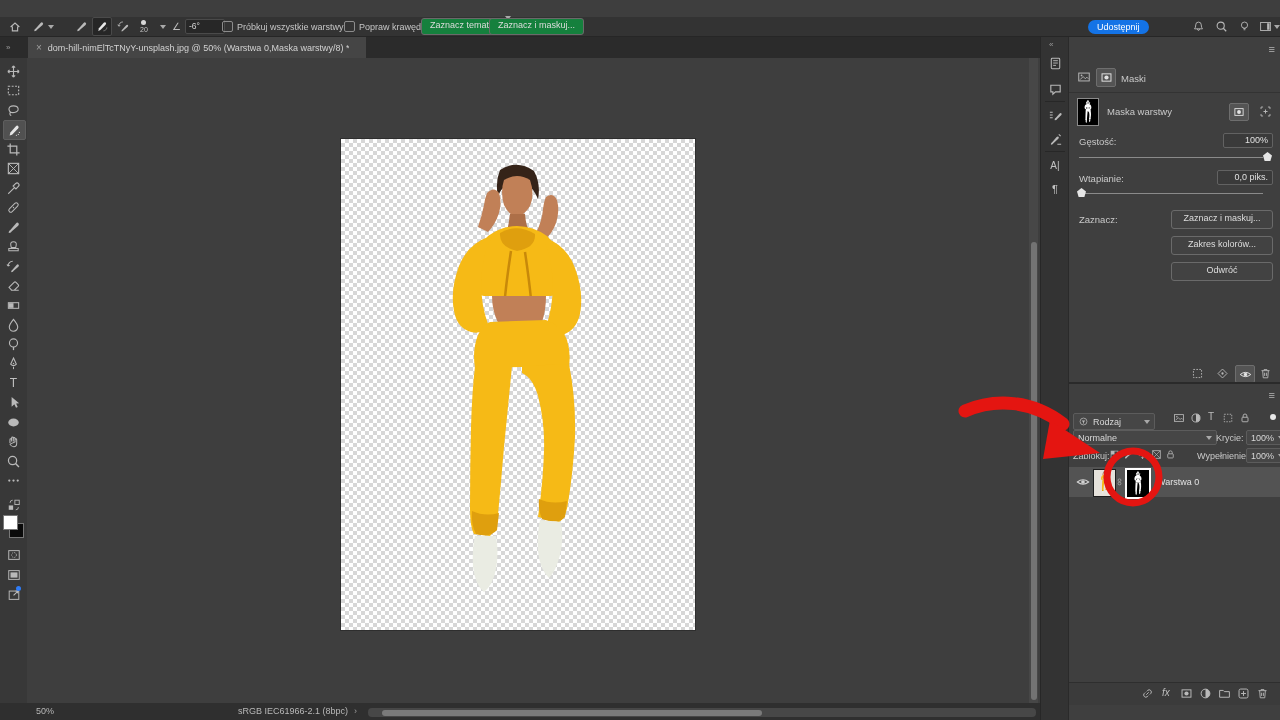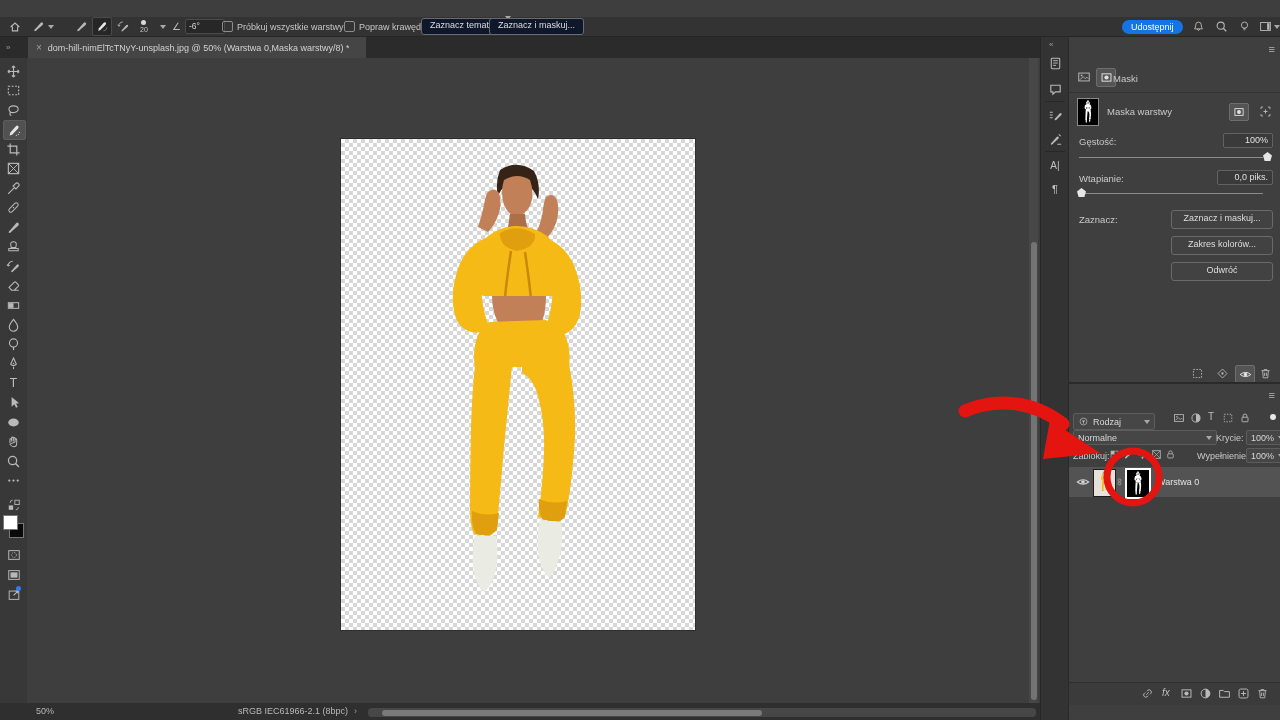--- a/index.html
+++ b/index.html
@@ -20,21 +20,21 @@
   .modebox{width:18px;height:17px;display:flex;align-items:center;justify-content:center;border-radius:2px;}
   .modebox.pressed{background:#262626;border:1px solid #4a4a4a;}
   .numstack{display:flex;flex-direction:column;align-items:center;line-height:1;}
   .numstack .dot{width:5px;height:5px;border-radius:50%;background:#d8d8d8;margin-bottom:1px;}
   .numstack .num{font-size:7px;color:#c5c5c5;}
   .chevd{width:0;height:0;border-left:3px solid transparent;border-right:3px solid transparent;border-top:4px solid #a9a9a9;}
   .anglebox{width:32px;height:13px;background:#272727;border:1px solid #4a4a4a;border-radius:2px;
             font-size:8.5px;color:#d5d5d5;line-height:13px;padding:0 3px;}
   .chk{width:9px;height:9px;border:1px solid #8c8c8c;border-radius:2px;background:transparent;}
   .chklabel{font-size:9px;color:#c6c6c6;margin-left:4px;}
-  .obtn{height:15px;background:#0f172a;border:1px solid #6a6a6a;border-radius:3px;color:#dcdcdc;
+  .obtn{height:15px;background:#15803d;border:1px solid #6a6a6a;border-radius:3px;color:#dcdcdc;
         font-size:9px;line-height:13px;padding:0 8px;}
   .obtn.chevseg{padding:0 4px;margin-left:2px;}
   .sharepill{height:14px;border-radius:8px;background:#1473e6;color:#fff;font-size:9px;
              line-height:14px;padding:0 9px;}
   
   .tabbar{left:0;top:37px;width:1040px;height:21px;background:#2b2b2b;}
   .collapser{font-size:8px;color:#9a9a9a;}
   .doctab{left:28px;top:0;height:21px;width:322px;background:#454545;display:flex;align-items:center;gap:6px;padding:0 8px;}
   .doctab .x{color:#9e9e9e;font-size:10px;}
   .doctab .t{font-size:9px;color:#d2d2d2;white-space:nowrap;overflow:hidden;}
@@ -364,21 +364,21 @@
       <span class="chk"></span>
       <span class="chklabel">Popraw krawędź</span>
     </span>
     <span class="abs seg" style="left:421px">
       <span class="obtn">Zaznacz temat</span>
       <span class="obtn chevseg"><span class="chevd" style="margin-top:5px"></span></span>
     </span>
     <span class="abs seg" style="left:489px">
       <span class="obtn">Zaznacz i maskuj...</span>
     </span>
-    <span class="abs seg" style="left:1122px">
+    <span class="abs seg" style="left:1088px">
       <span class="sharepill">Udostępnij</span>
     </span>
     <span class="abs seg" style="left:1192px">
         <span class="ic">
           <svg width="13" height="13" viewBox="0 0 16 16">
             <use href="#i-bell"></use>
           </svg>
         </span>
       </span>
     <span class="abs seg" style="left:1215px">
@@ -658,21 +658,21 @@
           <use href="#i-pic"></use>
         </svg>
       </span>
     <span class="abs pressbox" style="left:27px;top:31px;width:18px;height:17px">
         <span class="ic" style="color:#e2e2e2">
           <svg width="13" height="13" viewBox="0 0 16 16">
             <use href="#i-maskic"></use>
           </svg>
         </span>
       </span>
-    <span class="abs plabel" style="left:44px;top:36px">Maski</span>
+    <span class="abs plabel" style="left:52px;top:36px">Maski</span>
     <div class="abs" style="left:0;top:55px;width:212px;height:1px;background:#333"></div>
 
     <span class="abs maskthumb" style="left:8px;top:61px;width:20px;height:26px;border:1px solid #8a8a8a">
       <svg viewBox="0 0 354 491" style="--hair:#fff;--skin:#fff;--skin2:#fff;--yel:#fff;--yel2:#fff;--boot:#fff;--str:#fff;width:100%;height:100%">
           <use href="#psn"></use>
         </svg>
     </span>
     <span class="abs plabel" style="left:38px;top:69px">Maska warstwy</span>
     <span class="abs pressbox" style="right:32px;top:66px;width:18px;height:16px">
         <span class="ic" style="color:#e2e2e2">

